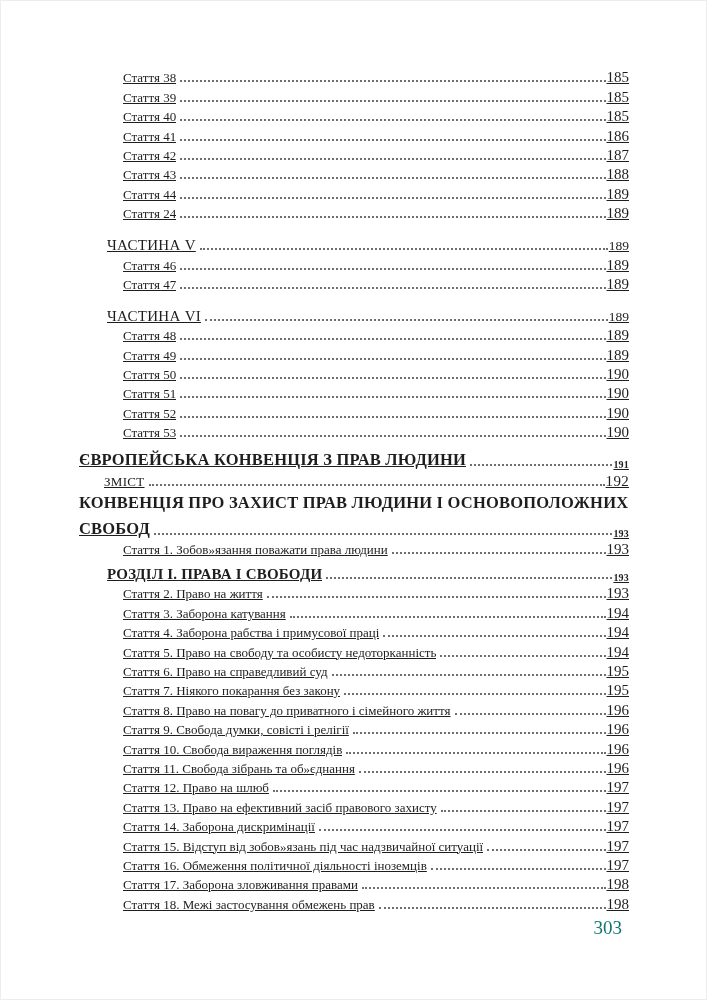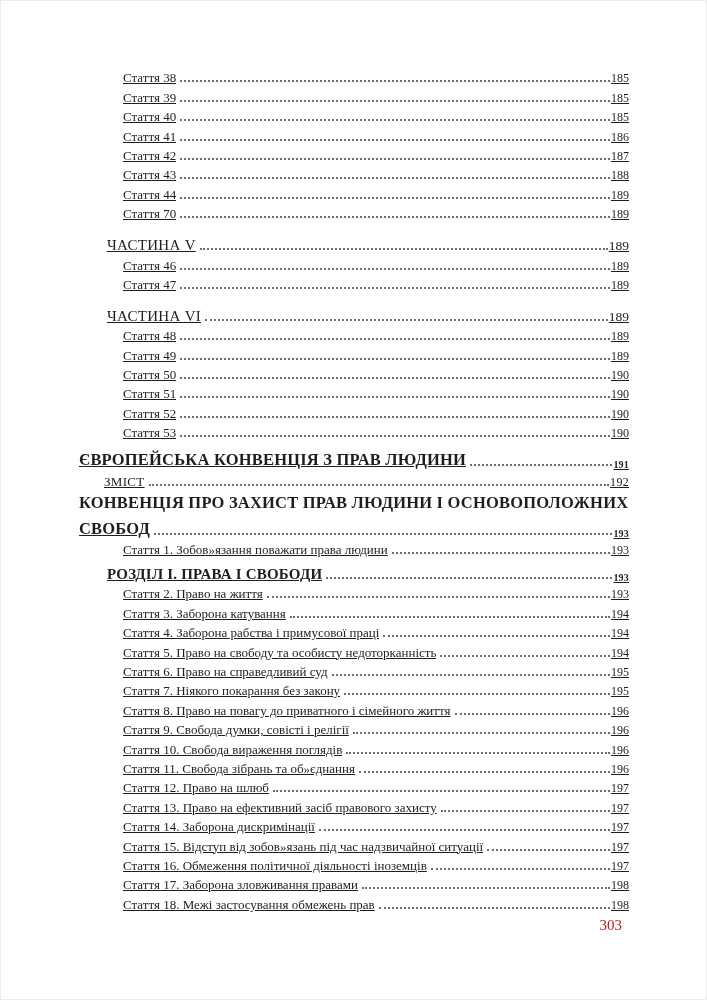--- a/index.html
+++ b/index.html
@@ -28,29 +28,29 @@
   .pnum { white-space:nowrap; }
 
   .lvl-article    { margin-left:122px; height:19.4px; font-size:13px; }
   .lvl-part-small { margin-left:103px; height:19.4px; font-size:13px; letter-spacing:0.3px; }
   .lvl-part       { margin-left:106px; height:22px;   font-size:15px; margin-top:10px; letter-spacing:0.3px; }
   .lvl-section    { margin-left:106px; height:22px;   font-size:15px; font-weight:bold; margin-top:3px; letter-spacing:0.2px; }
   .lvl-main       { margin-left:78px;  height:24px;   font-size:16.5px; font-weight:bold; margin-top:5px; letter-spacing:0.2px; }
   .hline.lvl-main { display:flex; align-items:flex-start; height:21.5px; margin-top:3px; }
   .row.cont       { margin-top:3px; height:21.5px; }
 
-  .lvl-article .pnum, .lvl-part-small .pnum { font-size:12px; }
+  .lvl-article .pnum, .lvl-part-small .pnum { font-size:15px; }
   .lvl-part .pnum    { font-size:13.5px; font-weight:normal; letter-spacing:0; }
   .lvl-main .pnum, .lvl-section .pnum { font-size:10px; font-weight:bold; }
 
   .page-footer {
     position:absolute;
     top:916px; right:84px;
-    font-size:15px;
-    color:#b91c1c;
+    font-size:19px;
+    color:#0f766e;
   }
 </style>
 </head>
 <body>
 
 <div class="doc-page">
   <div>
       <div class="row lvl-article">
         <span class="lbl">Стаття 38</span>
         <span class="leader"></span>
@@ -80,21 +80,21 @@
         <span class="lbl">Стаття 43</span>
         <span class="leader"></span>
         <span class="pnum">188</span>
       </div>
       <div class="row lvl-article">
         <span class="lbl">Стаття 44</span>
         <span class="leader"></span>
         <span class="pnum">189</span>
       </div>
       <div class="row lvl-article">
-        <span class="lbl">Стаття 70</span>
+        <span class="lbl">Стаття 24</span>
         <span class="leader"></span>
         <span class="pnum">189</span>
       </div>
       <div class="row lvl-part">
         <span class="lbl">ЧАСТИНА V</span>
         <span class="leader"></span>
         <span class="pnum">189</span>
       </div>
       <div class="row lvl-article">
         <span class="lbl">Стаття 46</span>

